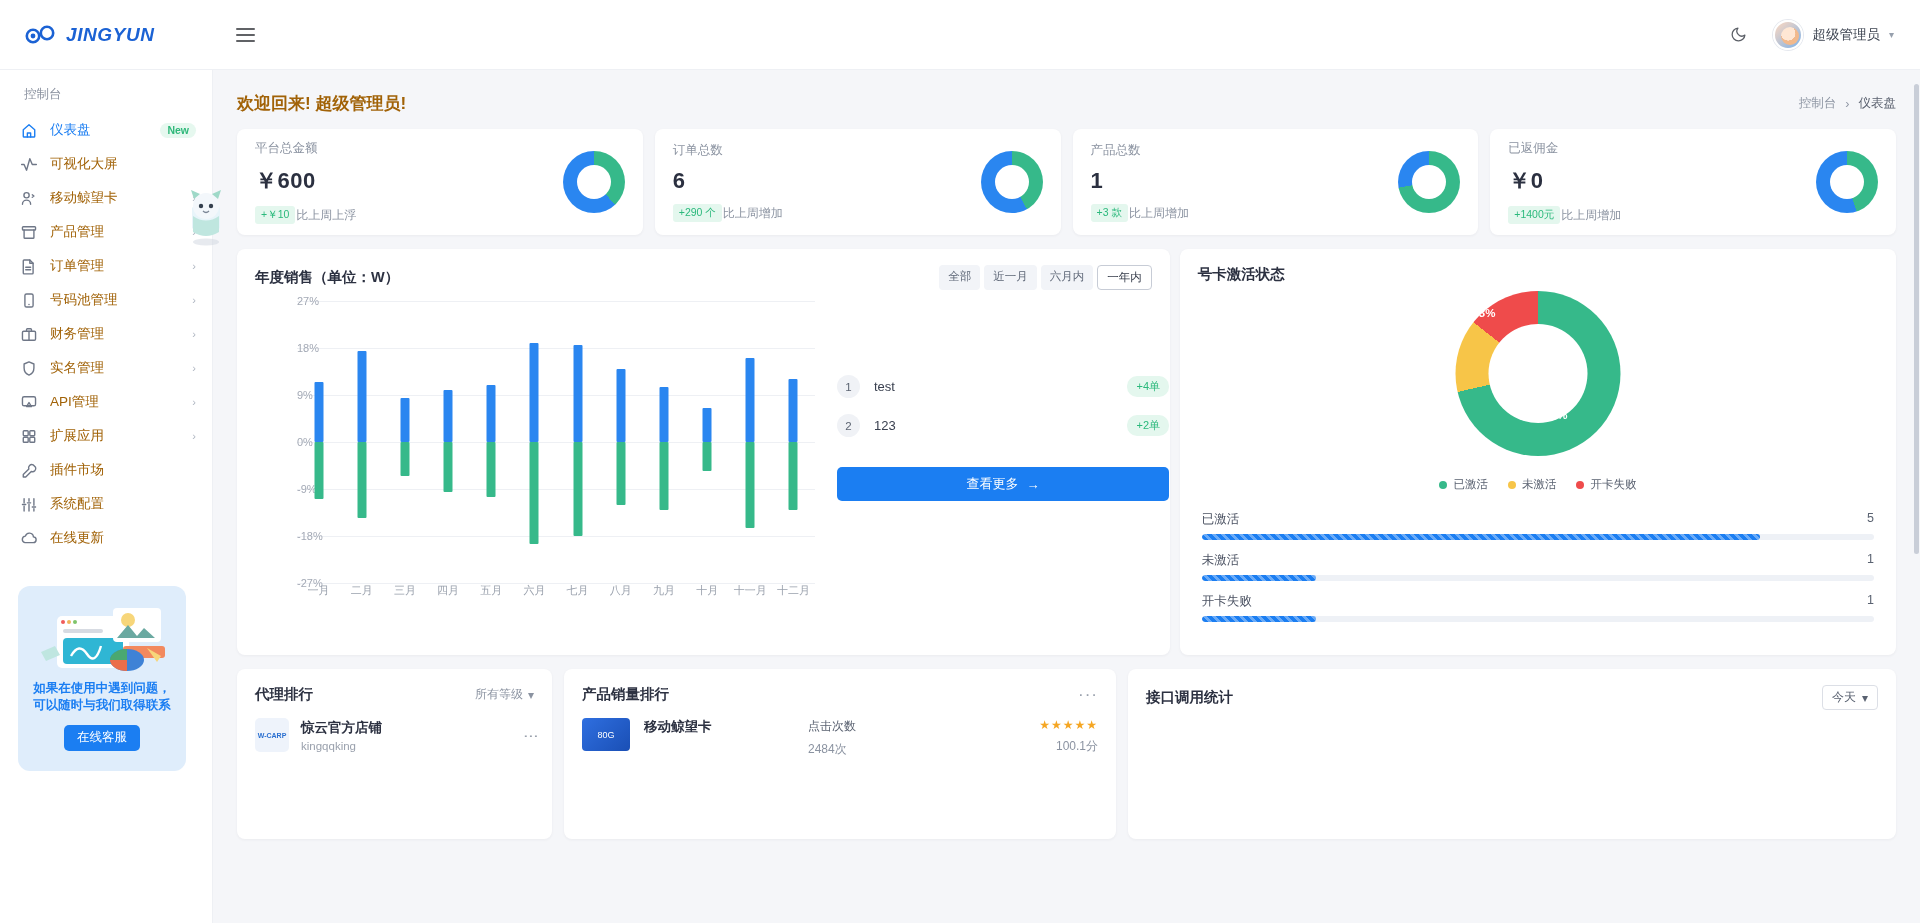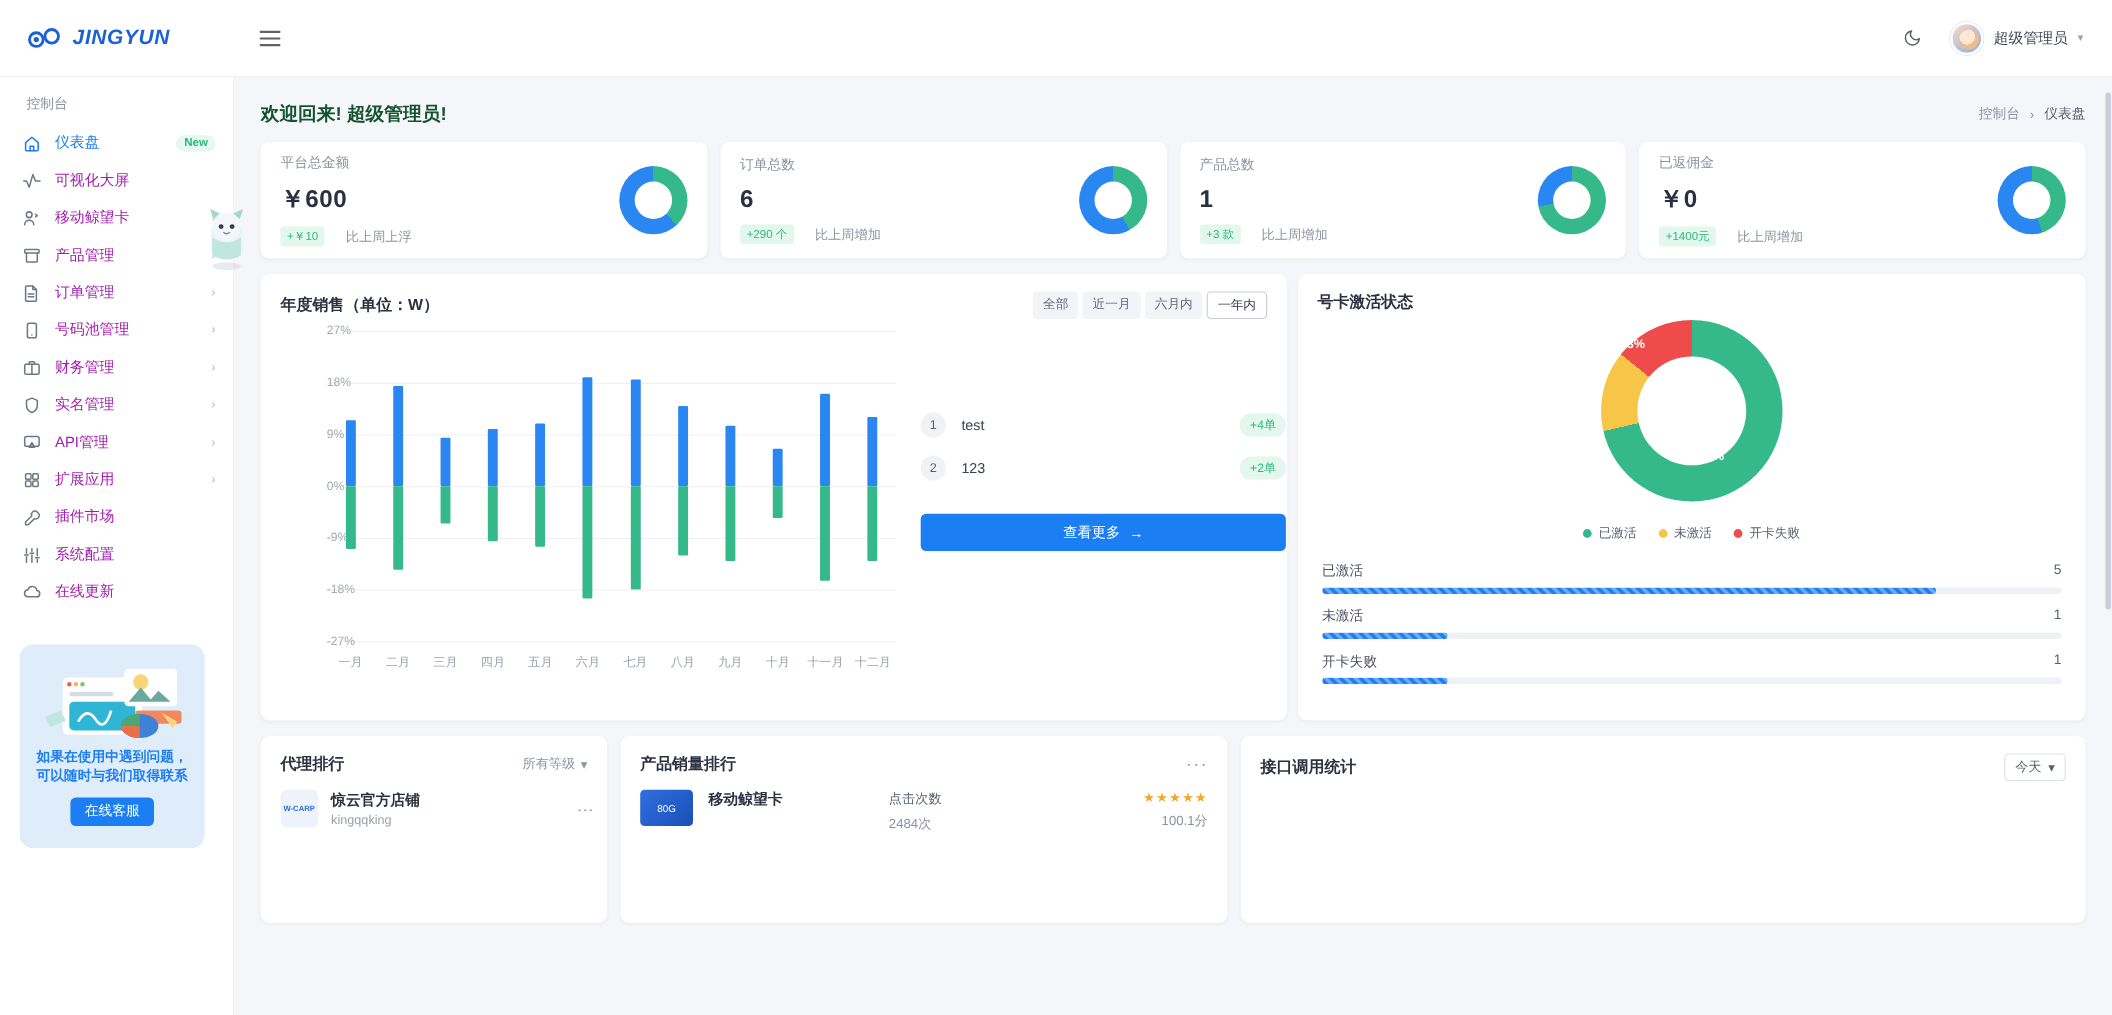--- a/index.html
+++ b/index.html
@@ -36,21 +36,21 @@
   .sidebar {
     position: absolute; top: 70px; left: 0; width: 213px; height: 853px;
     background: #fff; border-right: 1px solid #eef0f4; overflow: hidden; z-index: 30;
   }
   .side-head { font-size: 12.5px; color: #8a919f; padding: 16px 0 10px 24px; }
   .nav-item {
     display: flex; align-items: center; height: 34px; margin: 0 0 0 0; padding: 0 16px 0 20px;
     cursor: pointer; position: relative; gap: 12px;
   }
   .nav-item .ico { width: 18px; height: 18px; flex: 0 0 18px; color: #6f7787; display:flex; align-items:center; justify-content:center;}
-  .nav-item .label { font-size: 13.5px; color: #a21caf; white-space: nowrap; }
+  .nav-item .label { font-size: 13.5px; color: #a16207; white-space: nowrap; }
   .nav-item.active .label { color: #1b7ef2; }
   .nav-item.active .ico { color: #1b7ef2; }
   .nav-item .chev { margin-left: auto; font-size: 11px; color: #aeb5c1; }
   .badge-new {
     margin-left: auto; background: #e6f8ef; color: #2fb87a; font-size: 10.5px;
     padding: 1.5px 7px; border-radius: 9px; font-weight: 600;
   }
 
   .help-card {
     position: absolute; left: 18px; top: 516px; width: 168px; height: 185px;
@@ -59,33 +59,33 @@
   .help-img { height: 82px; margin-top: 12px; position: relative; }
   .help-text { font-size: 12.5px; color: #1b7ef2; font-weight: 700; line-height: 1.35; padding: 0 14px; }
   .help-btn {
     margin: 11px auto 0; width: 76px; height: 26px; background: #1b7ef2; color: #fff;
     border-radius: 5px; font-size: 12.5px; display: flex; align-items: center; justify-content: center; cursor: pointer;
   }
 
   
   .main { position: absolute; top: 70px; left: 213px; width: 1707px; height: 853px; overflow: hidden; }
   .page-head { display: flex; align-items: center; padding: 22px 24px 14px 24px; }
-  .welcome { font-size: 17px; font-weight: 700; color: #14532d; }
+  .welcome { font-size: 17px; font-weight: 700; color: #a16207; }
   .crumbs { margin-left: auto; font-size: 12.5px; color: #8d95a3; display: flex; align-items: center; gap: 9px; }
   .crumbs .cur { color: #5a616f; }
 
   .stat-row { display: flex; gap: 12px; padding: 0 24px; }
   .stat-card {
     flex: 1; background: #fff; border-radius: 8px; height: 106px; padding: 16px 18px;
     display: flex; align-items: center; box-shadow: 0 1px 3px rgba(30,40,60,.05);
   }
   .stat-left { flex: 1; }
   .stat-title { font-size: 12.5px; color: #8b93a1; }
   .stat-value { font-size: 22px; font-weight: 700; color: #2b3040; margin-top: 9px; letter-spacing: .5px; }
-  .stat-sub { margin-top: 10px; display: flex; align-items: center; gap: 19px; }
+  .stat-sub { margin-top: 10px; display: flex; align-items: center; gap: 1px; }
   .pill { background: #e4f7ee; color: #2bb97c; font-size: 10.5px; padding: 2px 6px; border-radius: 3px; }
   .stat-sub-text { font-size: 12px; color: #8b93a1; }
   .donut { width: 62px; height: 62px; border-radius: 50%; flex: 0 0 62px; }
   .donut:after { content: ""; display: block; width: 34px; height: 34px; border-radius: 50%;
     background: #fff; margin: 14px; }
 
   .mid-row { display: flex; gap: 10px; padding: 14px 24px 0 24px; }
   .card { background: #fff; border-radius: 8px; box-shadow: 0 1px 3px rgba(30,40,60,.05); }
   .sales-card { width: 952px; height: 406px; position: relative; }
   .card-head { display: flex; align-items: center; padding: 16px 18px 0 18px; }
@@ -95,21 +95,21 @@
   .seg div.on { background: #fff; border: 1px solid #c7ccd6; color: #333a48; }
 
   .plot { position: absolute; left: 18px; top: 52px; width: 560px; height: 318px; }
   .ylab { position: absolute; right: 100%; margin-right: 7px; transform: translateY(-50%);
     font-size: 11px; color: #a3a9b5; white-space: nowrap; }
   .gridline { position: absolute; left: 42px; right: 0; height: 1px; background: #eef0f4; }
   .bars { position: absolute; left: 42px; right: 0; top: 0; bottom: 36px; display: flex; align-items: stretch; }
   .bar-col { flex: 1; position: relative; }
   .bar-up { position: absolute; left: 50%; transform: translateX(-50%); width: 9px; background: #2a86f0; border-radius: 1px; }
   .bar-dn { position: absolute; left: 50%; transform: translateX(-50%); width: 9px; background: #36b98a; border-radius: 1px; }
-  .xlabs { position: absolute; left: 42px; right: 0; bottom: 10px; display: flex; }
+  .xlabs { position: absolute; left: 42px; right: 0; bottom: 21px; display: flex; }
   .xlabs div { flex: 1; text-align: center; font-size: 11px; color: #9aa1ad; }
 
   .ranklist { position: absolute; left: 600px; top: 118px; width: 332px; }
   .rank-row { display: flex; align-items: center; height: 39px; gap: 14px; }
   .rank-no { width: 23px; height: 23px; border-radius: 50%; background: #f0f2f6; color: #5c6472;
     font-size: 11.5px; display: flex; align-items: center; justify-content: center; }
   .rank-name { font-size: 13px; color: #3a4150; }
   .rank-pill { margin-left: auto; background: #e4f7ee; color: #2bb97c; font-size: 11px; padding: 3px 9px; border-radius: 10px; }
   .more-btn { position: absolute; left: 600px; top: 218px; width: 332px; height: 34px; background: #1b7ef2;
     color: #fff; border-radius: 5px; font-size: 13px; display: flex; align-items: center; justify-content: center; gap: 8px; cursor: pointer; }

